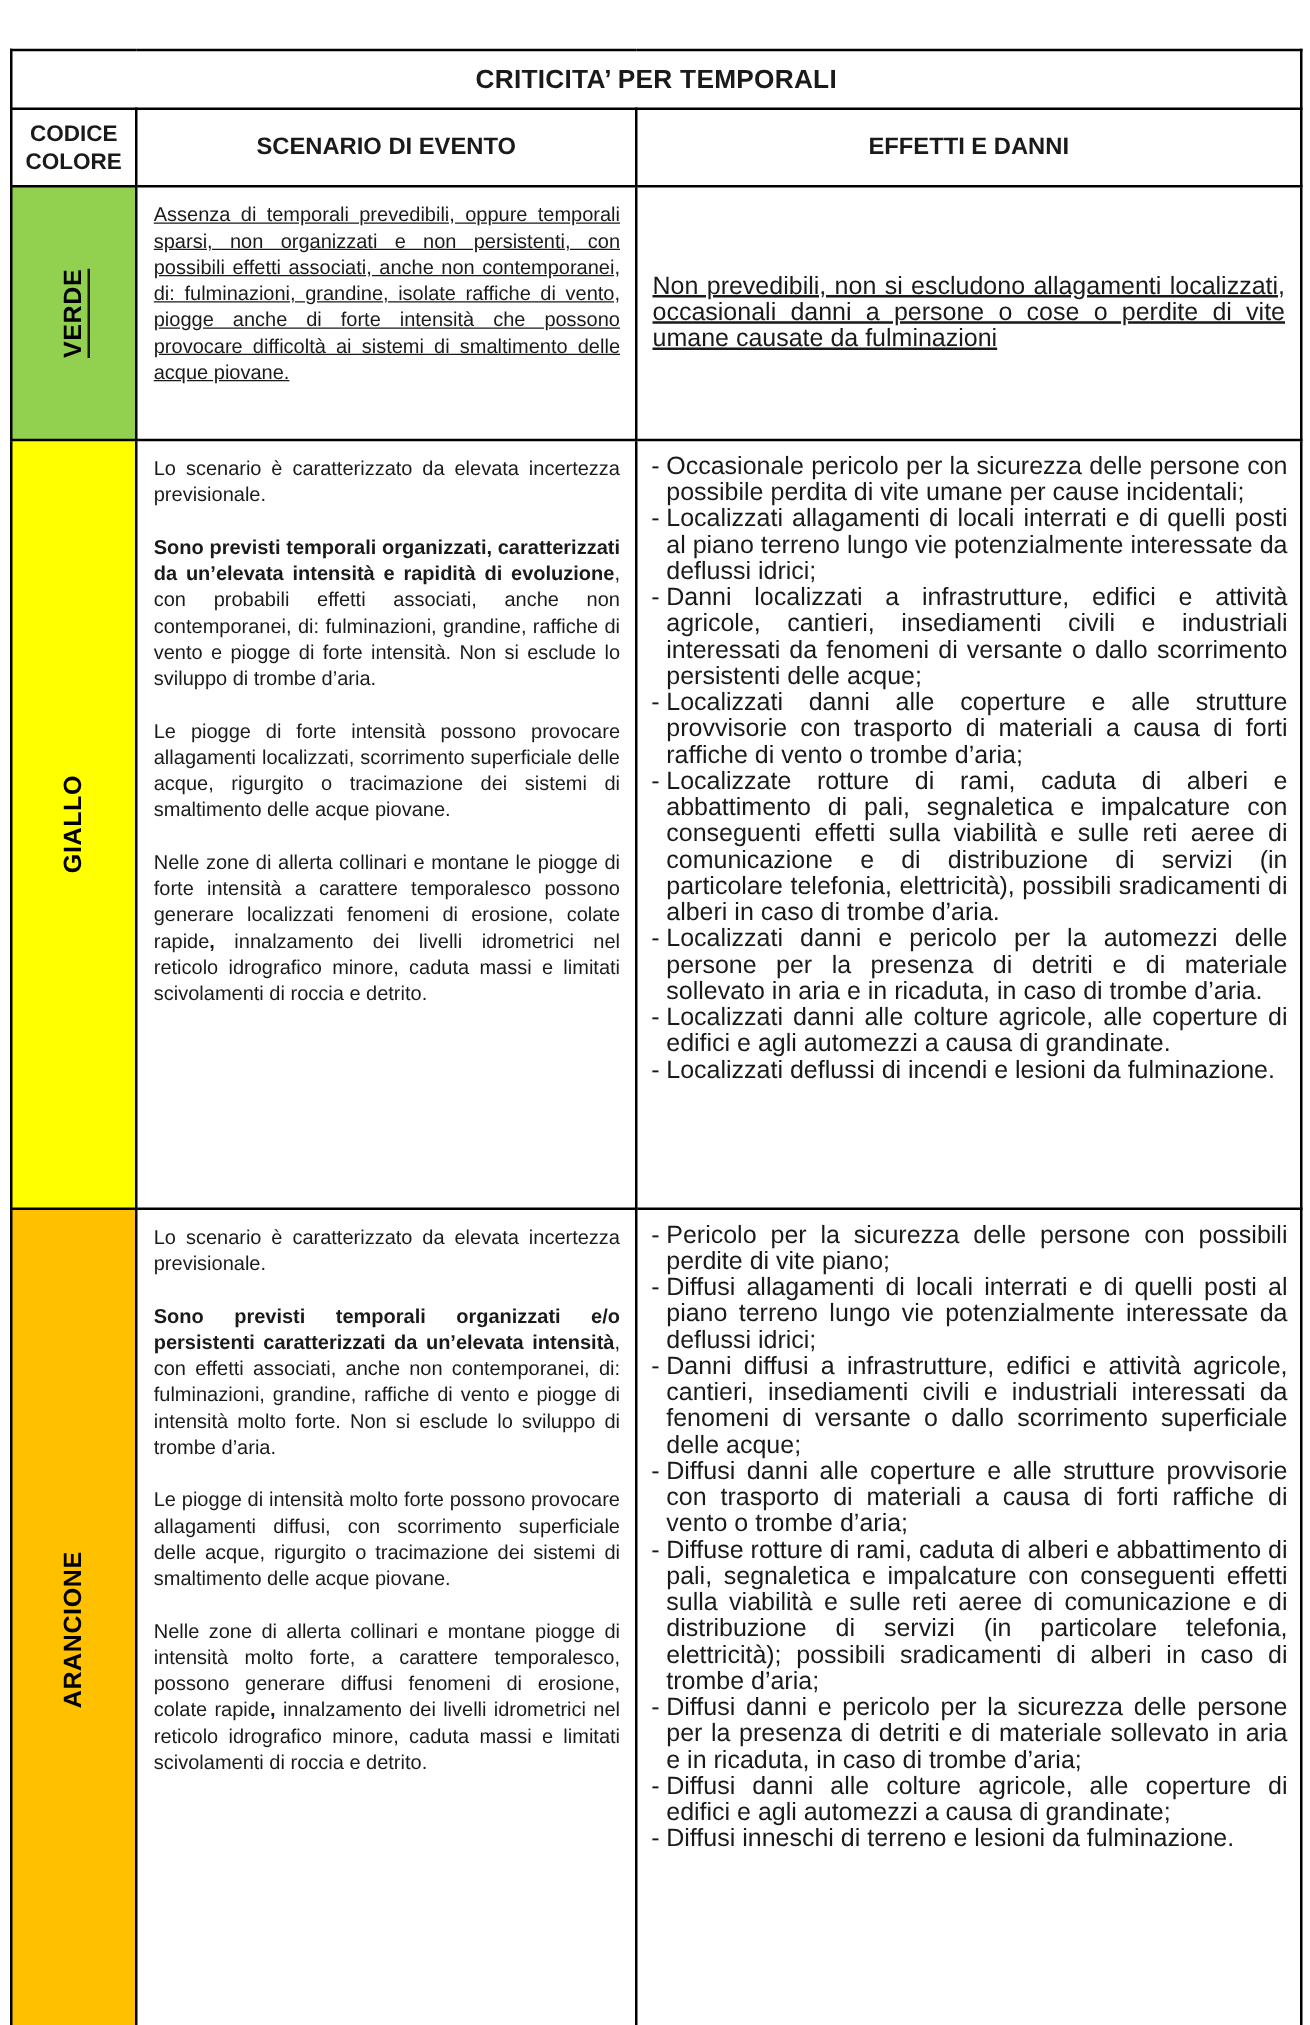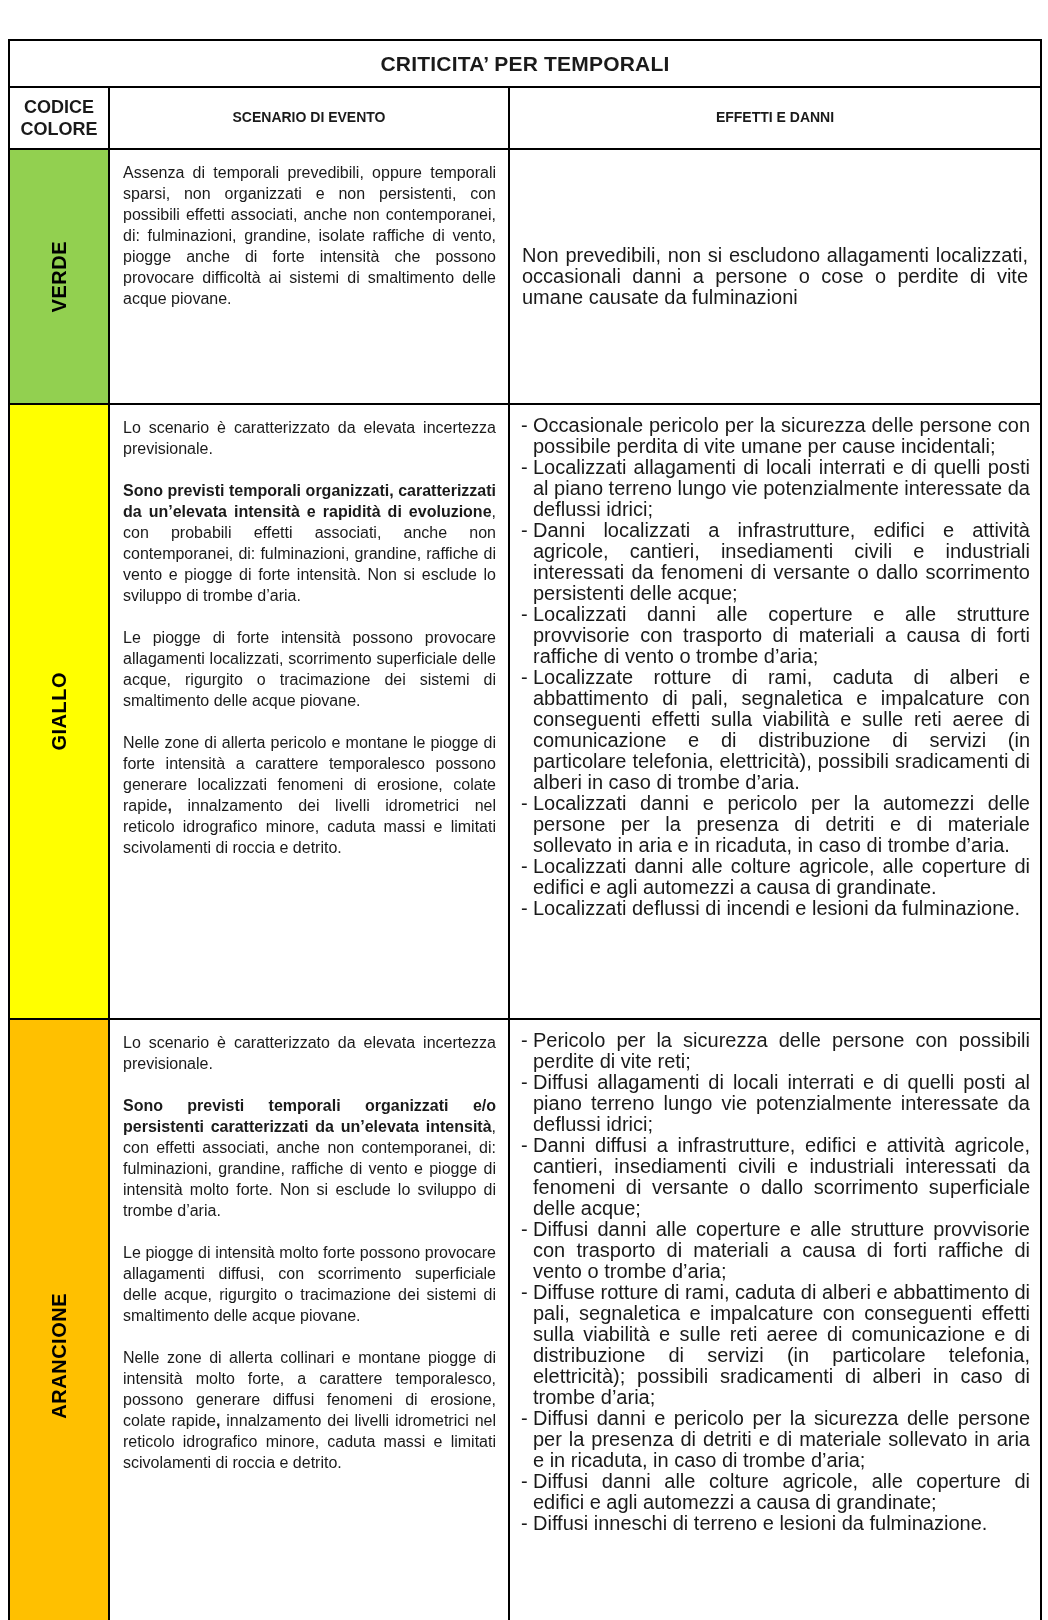--- a/index.html
+++ b/index.html
@@ -19,21 +19,21 @@
   col.c-code { width:100px; }
   col.c-scenario { width:400px; }
   col.c-effects { width:532px; }
 
   th.title-cell {
     height:47px; text-align:center; vertical-align:middle;
     font-size:21px; font-weight:bold; letter-spacing:0.2px;
   }
   th.col-head {
     height:62px; text-align:center; vertical-align:middle;
-    font-size:14px; font-weight:bold; line-height:1.25;
+    font-size:19px; font-weight:bold; line-height:1.25;
     padding:4px 6px;
   }
   th.col-head.code-head { font-size:18px; }
 
   td.code-cell { text-align:center; vertical-align:middle; }
   .vlabel {
     writing-mode:vertical-rl; transform:rotate(180deg);
     font-weight:bold; font-size:20px; color:#000;
     letter-spacing:0.5px; margin:0 auto; white-space:nowrap;
   }
@@ -49,21 +49,21 @@
     vertical-align:top; padding:10px 10px 8px 8px;
     font-size:20px; line-height:21px;
   }
   td.effects-cell.centered { vertical-align:middle; padding:10px 12px; }
   .effects-paragraph { text-align:justify; }
 
   .bullet { display:flex; align-items:flex-start; }
   .bullet .marker { flex:0 0 15px; text-align:left; padding-left:3px; }
   .bullet .btext { flex:1; text-align:justify; }
 
-  tr.row-verde > td { height:255px; }
+  tr.row-verde > td { height:203px;text-decoration:underline; }
   tr.row-giallo > td { height:615px; }
   tr.row-arancione > td { height:674px; }
 </style>
 </head>
 <body>
 
 <div class="page">
   <table class="alert-table">
     <colgroup>
       <col class="c-code">
@@ -93,21 +93,21 @@
           </td>
         </tr>
         <tr class="row-giallo">
           <td class="code-cell" style="background: rgb(255, 255, 0);">
             <div class="vlabel">GIALLO</div>
           </td>
           <td class="scenario-cell">
             <div class="para"><span>Lo scenario è caratterizzato da elevata incertezza previsionale.</span></div>
             <div class="para"><b>Sono previsti temporali organizzati, caratterizzati da un’elevata intensità e rapidità di evoluzione</b><span>, con probabili effetti associati, anche non contemporanei, di: fulminazioni, grandine, raffiche di vento e piogge di forte intensità. Non si esclude lo sviluppo di trombe d’aria.</span></div>
             <div class="para"><span>Le piogge di forte intensità possono provocare allagamenti localizzati, scorrimento superficiale delle acque, rigurgito o tracimazione dei sistemi di smaltimento delle acque piovane.</span></div>
-            <div class="para"><span>Nelle zone di allerta pericolo e montane le piogge di forte intensità a carattere temporalesco possono generare localizzati fenomeni di erosione, colate rapide</span><b>,</b><span> innalzamento dei livelli idrometrici nel reticolo idrografico minore, caduta massi e limitati scivolamenti di roccia e detrito.</span></div>
+            <div class="para"><span>Nelle zone di allerta collinari e montane le piogge di forte intensità a carattere temporalesco possono generare localizzati fenomeni di erosione, colate rapide</span><b>,</b><span> innalzamento dei livelli idrometrici nel reticolo idrografico minore, caduta massi e limitati scivolamenti di roccia e detrito.</span></div>
           </td>
           <td class="effects-cell">
             <div class="bullet">
               <span class="marker">-</span>
               <span class="btext">Occasionale pericolo per la sicurezza delle persone con possibile perdita di vite umane per cause incidentali;</span>
             </div>
             <div class="bullet">
               <span class="marker">-</span>
               <span class="btext">Localizzati allagamenti di locali interrati e di quelli posti al piano terreno lungo vie potenzialmente interessate da deflussi idrici;</span>
             </div>
@@ -143,21 +143,21 @@
           </td>
           <td class="scenario-cell">
             <div class="para"><span>Lo scenario è caratterizzato da elevata incertezza previsionale.</span></div>
             <div class="para"><b>Sono previsti temporali organizzati e/o persistenti caratterizzati da un’elevata intensità</b><span>, con effetti associati, anche non contemporanei, di: fulminazioni, grandine, raffiche di vento e piogge di intensità molto forte. Non si esclude lo sviluppo di trombe d’aria.</span></div>
             <div class="para"><span>Le piogge di intensità molto forte possono provocare allagamenti diffusi, con scorrimento superficiale delle acque, rigurgito o tracimazione dei sistemi di smaltimento delle acque piovane.</span></div>
             <div class="para"><span>Nelle zone di allerta collinari e montane piogge di intensità molto forte, a carattere temporalesco, possono generare diffusi fenomeni di erosione, colate rapide</span><b>,</b><span> innalzamento dei livelli idrometrici nel reticolo idrografico minore, caduta massi e limitati scivolamenti di roccia e detrito.</span></div>
           </td>
           <td class="effects-cell">
             <div class="bullet">
               <span class="marker">-</span>
-              <span class="btext">Pericolo per la sicurezza delle persone con possibili perdite di vite reti;</span>
+              <span class="btext">Pericolo per la sicurezza delle persone con possibili perdite di vite piano;</span>
             </div>
             <div class="bullet">
               <span class="marker">-</span>
               <span class="btext">Diffusi allagamenti di locali interrati e di quelli posti al piano terreno lungo vie potenzialmente interessate da deflussi idrici;</span>
             </div>
             <div class="bullet">
               <span class="marker">-</span>
               <span class="btext">Danni diffusi a infrastrutture, edifici e attività agricole, cantieri, insediamenti civili e industriali interessati da fenomeni di versante o dallo scorrimento superficiale delle acque;</span>
             </div>
             <div class="bullet">

